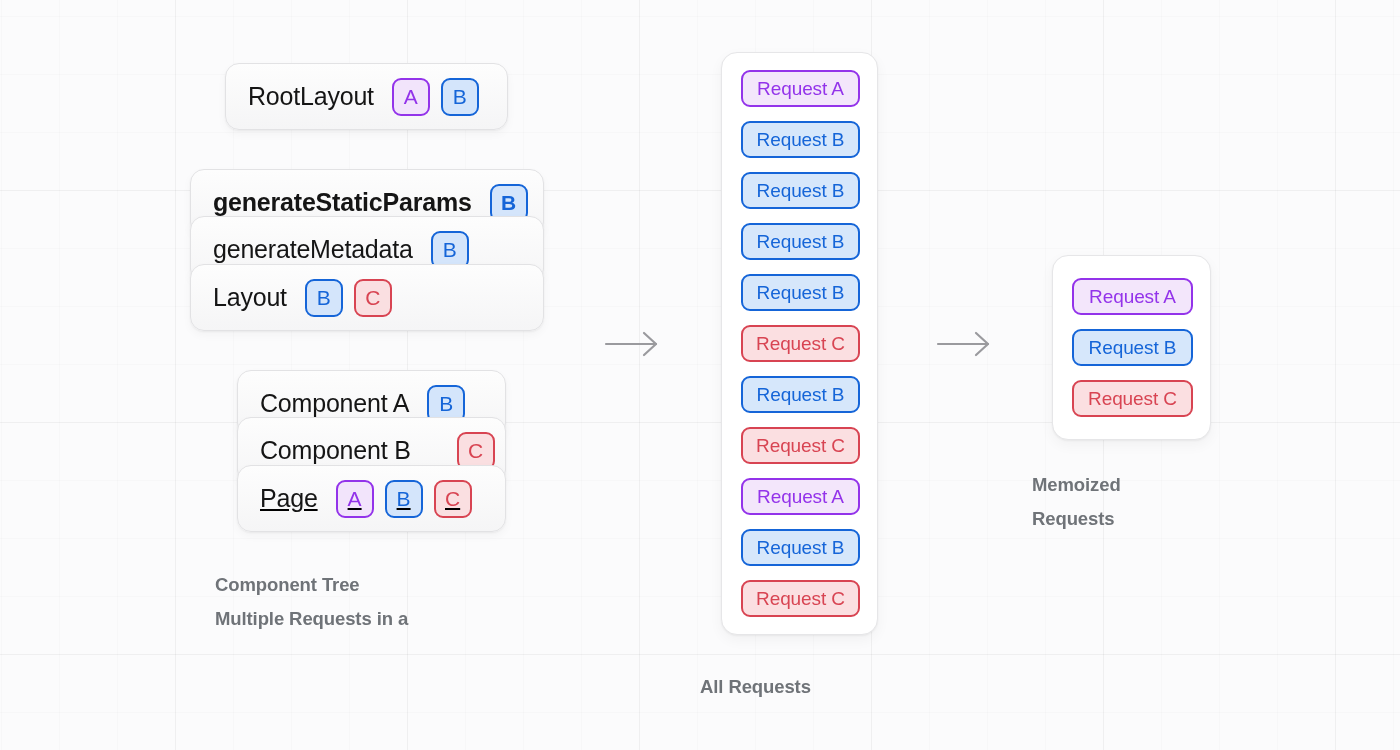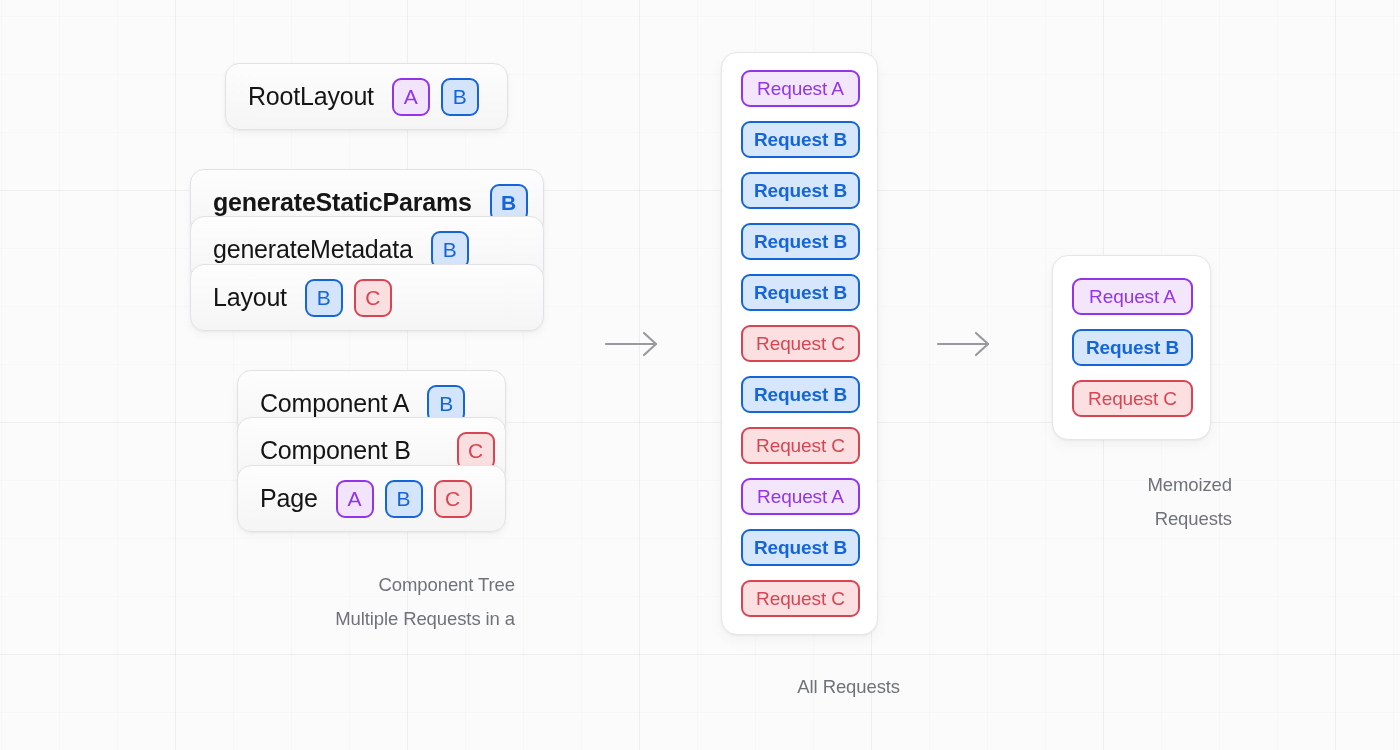--- a/index.html
+++ b/index.html
@@ -93,21 +93,21 @@
     border-radius: 9px;
     border: 2px solid;
     display: flex;
     align-items: center;
     justify-content: center;
     font-size: 19px;
     letter-spacing: -0.1px;
     flex: none;
   }
   .pill.a { border-color: #9333ea; background: #f3e6fb; color: #9333ea; }
-  .pill.b { border-color: #1565d8; background: #d6e7fb; color: #1565d8; font-weight: bold; }
+  .pill.b { border-color: #1565d8; background: #d6e7fb; color: #1565d8; }
   .pill.c { border-color: #d84452; background: #fbdfe1; color: #d84452; }
 
   #all-requests-panel {
     left: 721px; top: 52px;
     width: 157px;
     padding: 17px 19px;
     gap: 14px;
   }
   #all-requests-panel .pill { width: 119px; }
 
@@ -116,23 +116,23 @@
     width: 159px;
     padding: 22px 19px;
     gap: 14px;
   }
   #memoized-panel .pill { width: 121px; }
 
   
   .caption {
     position: absolute;
     font-size: 18.5px;
-    font-weight: normal;
+    font-weight: bold;
     color: #6f7378;
-    text-align: right;
+    text-align: left;
     line-height: 34px;
     letter-spacing: -0.1px;
   }
   #caption-tree      { left: 215px; top: 568px; width: 300px; }
   #caption-all       { left: 700px; top: 670px; width: 200px; }
   #caption-memoized  { left: 1032px; top: 468px; width: 200px; }
 
   
   .arrow { position: absolute; }
   #arrow-1 { left: 604px; top: 328px; }
@@ -182,21 +182,21 @@
     </span>
   </div>
 
   <div class="card" id="card-component-b" style="left:237px; top:417px; width:269px; height:67px; z-index:2;gap:28px;">
     <span class="card-label">Component B</span>
     <span class="badges">
       <span class="badge c">C</span>
     </span>
   </div>
 
-  <div class="card" id="card-page" style="left:237px; top:465px; width:269px; height:67px; z-index:3;">
+  <div class="card" id="card-page" style="left:237px; top:465px; width:269px; height:67px; z-index:3;text-decoration:underline;">
     <span class="card-label">Page</span>
     <span class="badges">
       <span class="badge a">A</span>
       <span class="badge b">B</span>
       <span class="badge c">C</span>
     </span>
   </div>
 
   <div class="caption" id="caption-tree">
     <div>Component Tree</div>

